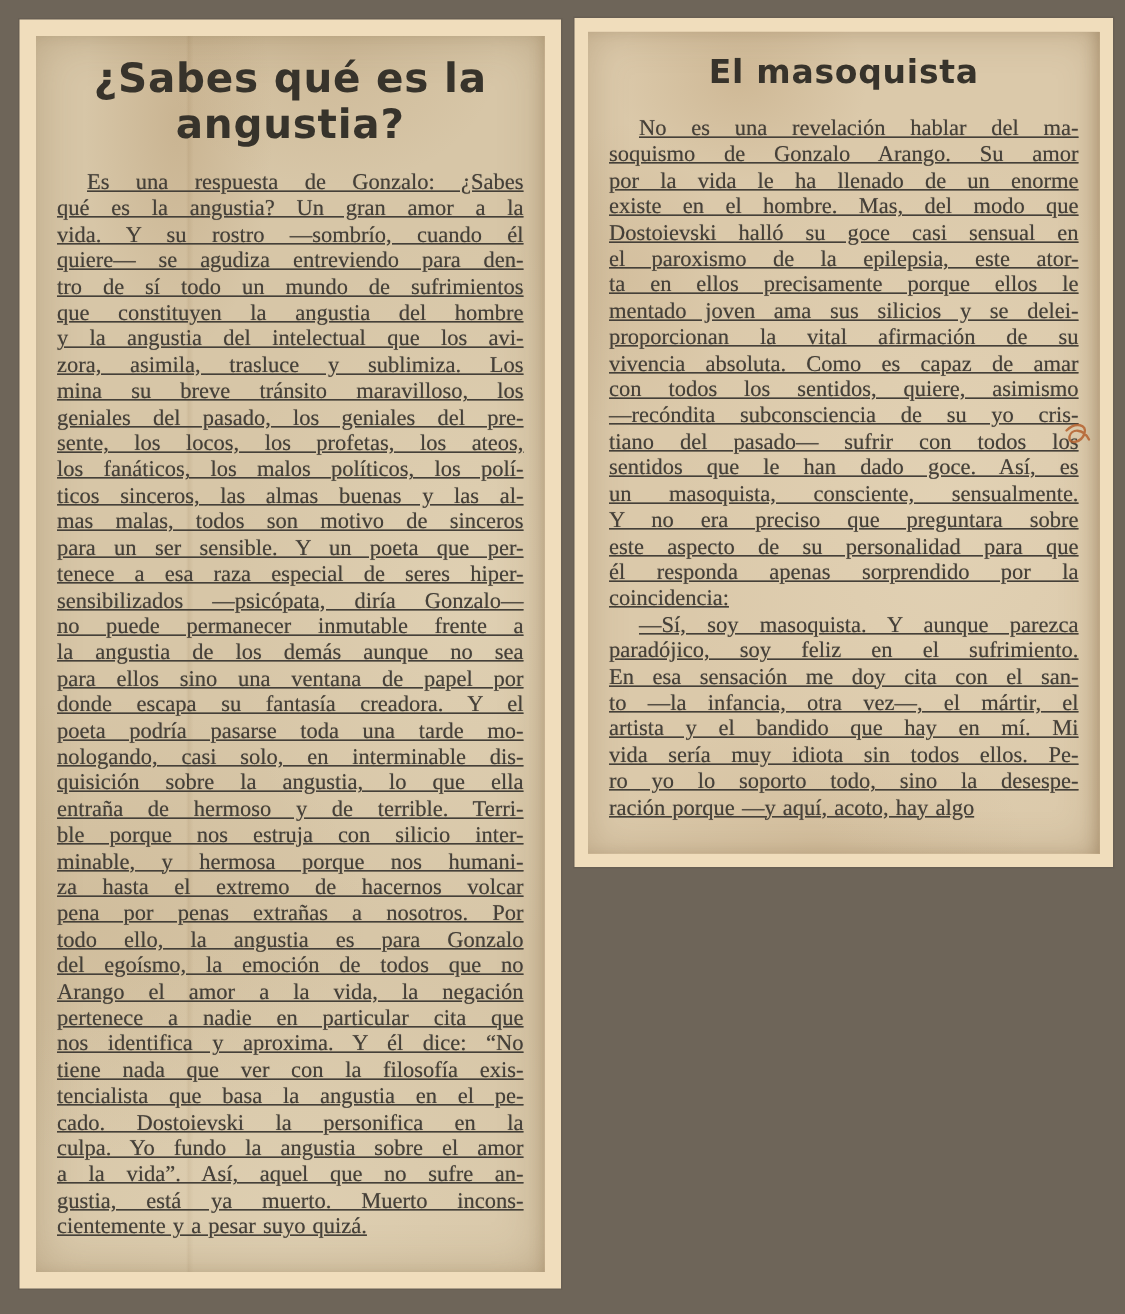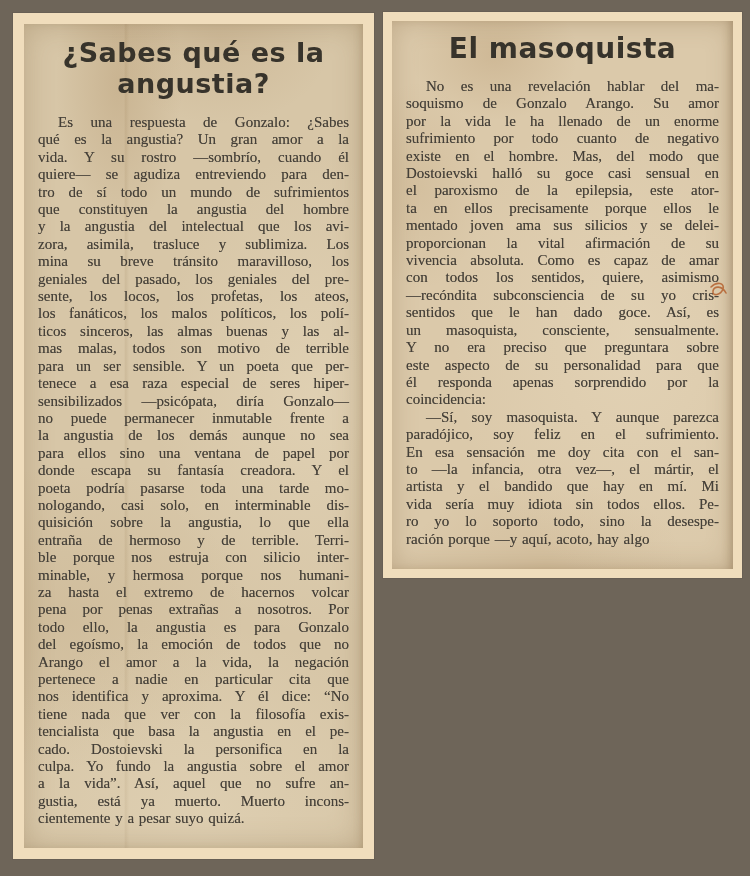--- a/index.html
+++ b/index.html
@@ -72,29 +72,30 @@
     letter-spacing: 0.5px;
   }
   .headline-left {
     padding-top: 13px;
     font-size: 27px;
     line-height: 31px;
     margin-bottom: 15px;
   }
   .headline-right {
     padding-top: 11px;
-    font-size: 28px;
+    font-size: 22px;
     line-height: 33px;
     margin-bottom: 13px;
   }
   .article-body {
     padding: 0 14px;
     color: #454039;
     font-size: 15px;
     text-shadow: 0 0 0.5px rgba(62,56,46,0.55);
+    text-decoration: underline;
   }
   .para { margin: 0; }
   .para .line {
     line-height: 17.4px;
     text-align: justify;
     text-align-last: justify;
     word-spacing: 1px;
   }
   .para .line:last-child { text-align-last: left; }
   .para .line:first-child { text-indent: 20px; }
@@ -124,21 +125,21 @@
             <div class="line">quiere— se agudiza entreviendo para den-</div>
             <div class="line">tro de sí todo un mundo de sufrimientos</div>
             <div class="line">que constituyen la angustia del hombre</div>
             <div class="line">y la angustia del intelectual que los avi-</div>
             <div class="line">zora, asimila, trasluce y sublimiza. Los</div>
             <div class="line">mina su breve tránsito maravilloso, los</div>
             <div class="line">geniales del pasado, los geniales del pre-</div>
             <div class="line">sente, los locos, los profetas, los ateos,</div>
             <div class="line">los fanáticos, los malos políticos, los polí-</div>
             <div class="line">ticos sinceros, las almas buenas y las al-</div>
-            <div class="line">mas malas, todos son motivo de terrible</div>
+            <div class="line">mas malas, todos son motivo de sinceros</div>
             <div class="line">para un ser sensible. Y un poeta que per-</div>
             <div class="line">tenece a esa raza especial de seres hiper-</div>
             <div class="line">sensibilizados —psicópata, diría Gonzalo—</div>
             <div class="line">no puede permanecer inmutable frente a</div>
             <div class="line">la angustia de los demás aunque no sea</div>
             <div class="line">para ellos sino una ventana de papel por</div>
             <div class="line">donde escapa su fantasía creadora. Y el</div>
             <div class="line">poeta podría pasarse toda una tarde mo-</div>
             <div class="line">nologando, casi solo, en interminable dis-</div>
             <div class="line">quisición sobre la angustia, lo que ella</div>
@@ -165,30 +166,30 @@
   </article>
 
   <article class="clipping clipping-right">
     <div class="paper paper-right">
       <h1 class="headline headline-right">El masoquista</h1>
       <div class="article-body">
           <div class="para">
             <div class="line">No es una revelación hablar del ma-</div>
             <div class="line">soquismo de Gonzalo Arango. Su amor</div>
             <div class="line">por la vida le ha llenado de un enorme</div>
-            <div class="line">sufrimiento por todo cuanto de negativo</div>
             <div class="line">existe en el hombre. Mas, del modo que</div>
             <div class="line">Dostoievski halló su goce casi sensual en</div>
             <div class="line">el paroxismo de la epilepsia, este ator-</div>
             <div class="line">ta en ellos precisamente porque ellos le</div>
             <div class="line">mentado joven ama sus silicios y se delei-</div>
             <div class="line">proporcionan la vital afirmación de su</div>
             <div class="line">vivencia absoluta. Como es capaz de amar</div>
             <div class="line">con todos los sentidos, quiere, asimismo</div>
             <div class="line">—recóndita subconsciencia de su yo cris-</div>
+            <div class="line">tiano del pasado— sufrir con todos los</div>
             <div class="line">sentidos que le han dado goce. Así, es</div>
             <div class="line">un masoquista, consciente, sensualmente.</div>
             <div class="line">Y no era preciso que preguntara sobre</div>
             <div class="line">este aspecto de su personalidad para que</div>
             <div class="line">él responda apenas sorprendido por la</div>
             <div class="line">coincidencia:</div>
           </div>
           <div class="para">
             <div class="line">—Sí, soy masoquista. Y aunque parezca</div>
             <div class="line">paradójico, soy feliz en el sufrimiento.</div>

